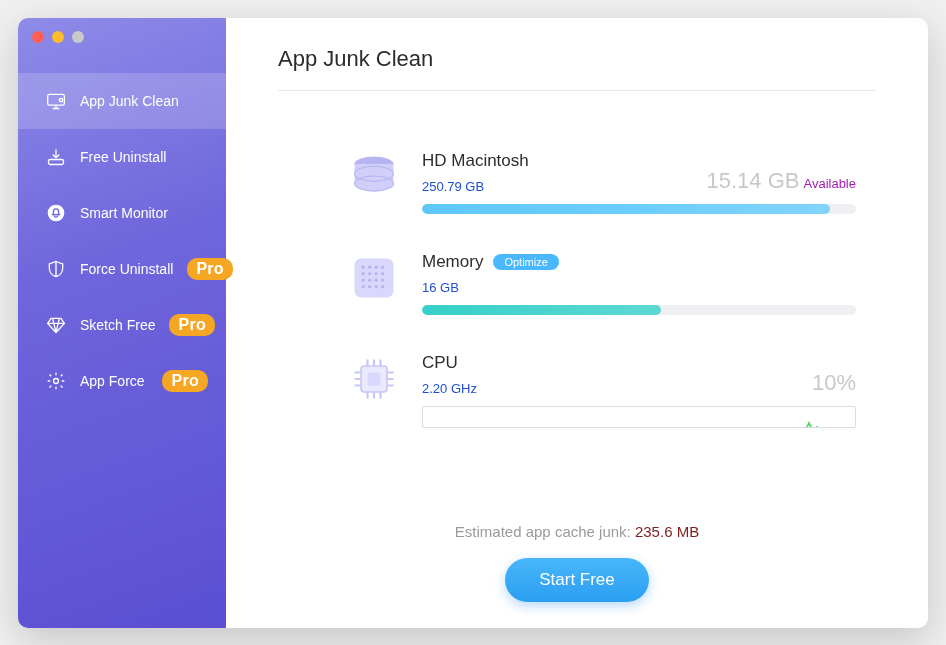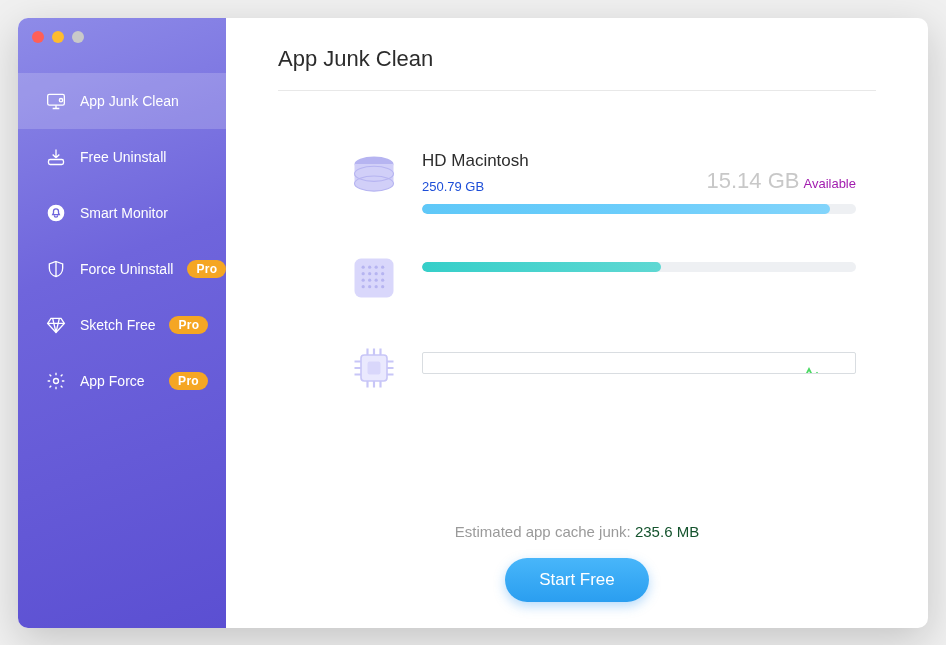--- a/index.html
+++ b/index.html
@@ -58,21 +58,21 @@
     background: rgba(255,255,255,0.18);
   }
   .nav-icon {
     width: 20px; height: 20px; display:flex; align-items:center; justify-content:center;
   }
   .nav-icon svg { width:20px; height:20px; fill:none; stroke:#fff; stroke-width:1.6; }
   .nav-label { flex:1; white-space:nowrap; }
   .pro-badge {
     background:#f5a623;
     color:#fff;
-    font-size:12px;
+    font-size:16px;
     font-weight:600;
     padding:2px 9px;
     border-radius:10px;
     letter-spacing:0.3px;
   }
 
   .main {
     flex:1;
     padding: 28px 52px 22px 52px;
     display:flex;
@@ -154,21 +154,21 @@
   .footer {
     margin-top:auto;
     text-align:center;
     padding-bottom:4px;
   }
   .estimate {
     font-size:15px;
     color:#9a9a9a;
     margin-bottom:18px;
   }
-  .estimate .amount { color:#14532d; }
+  .estimate .amount { color:#7f1d1d; }
   .scan-btn {
     background:linear-gradient(180deg,#48b6fa,#2a9ef0);
     color:#fff;
     border:none;
     font-size:17px;
     padding:12px 34px;
     border-radius:26px;
     cursor:pointer;
     box-shadow:0 4px 12px rgba(45,150,240,0.35);
   }
@@ -303,38 +303,56 @@
                 <circle cx="32" cy="26" r="1.5"></circle>
                 <circle cx="14" cy="32" r="1.5"></circle>
                 <circle cx="20" cy="32" r="1.5"></circle>
                 <circle cx="26" cy="32" r="1.5"></circle>
                 <circle cx="32" cy="32" r="1.5"></circle>
               </g>
             </svg>
         </div>
         <div class="stat-body">
           <div class="stat-header">
+            <div>
+              <div class="stat-left">
+                <span class="stat-name">Memory</span>
+                <span class="optimize-pill">Optimize</span>
+              </div>
+              <div class="stat-sub">16 GB</div>
+            </div>
           </div>
           <div class="bar mem">
             <div class="bar-fill" style="width:55%"></div>
           </div>
         </div>
       </div>
 
       <div class="stat-row">
         <div class="stat-icon">
           <svg viewBox="0 0 48 48" width="52" height="52">
               <rect x="12" y="12" width="24" height="24" rx="3" fill="#eae9fe" stroke="#c8c6f7" stroke-width="1.5"></rect>
               <rect x="18" y="18" width="12" height="12" rx="2" fill="#d9d7fb"></rect>
               <g stroke="#c8c6f7" stroke-width="2">
                 <path d="M18 6v6M24 6v6M30 6v6M18 36v6M24 36v6M30 36v6M6 18h6M6 24h6M6 30h6M36 18h6M36 24h6M36 30h6"></path>
               </g>
             </svg>
         </div>
         <div class="stat-body">
+          <div class="stat-header">
+            <div>
+              <div class="stat-left">
+                  <span class="stat-name">CPU</span>
+                </div>
+              <div class="stat-sub">2.20 GHz</div>
+            </div>
+            <div class="stat-right">
+              <span class="stat-value">10%</span>
+            </div>
+          </div>
           <div class="cpu-bar">
             <div class="cpu-spike">
               <svg viewBox="0 0 26 10" preserveAspectRatio="none">
                   <polyline points="0,10 6,10 10,2 14,10 18,6 22,10 26,10" fill="none" stroke="#4cd964" stroke-width="1.8"></polyline>
                 </svg>
             </div>
           </div>
         </div>
       </div>
 

